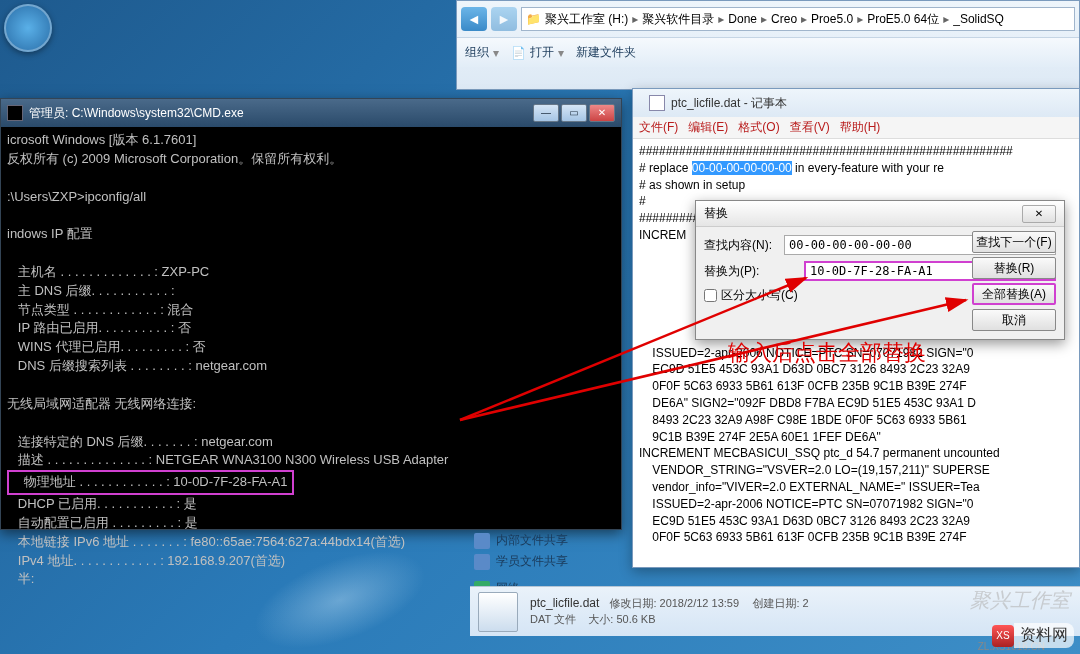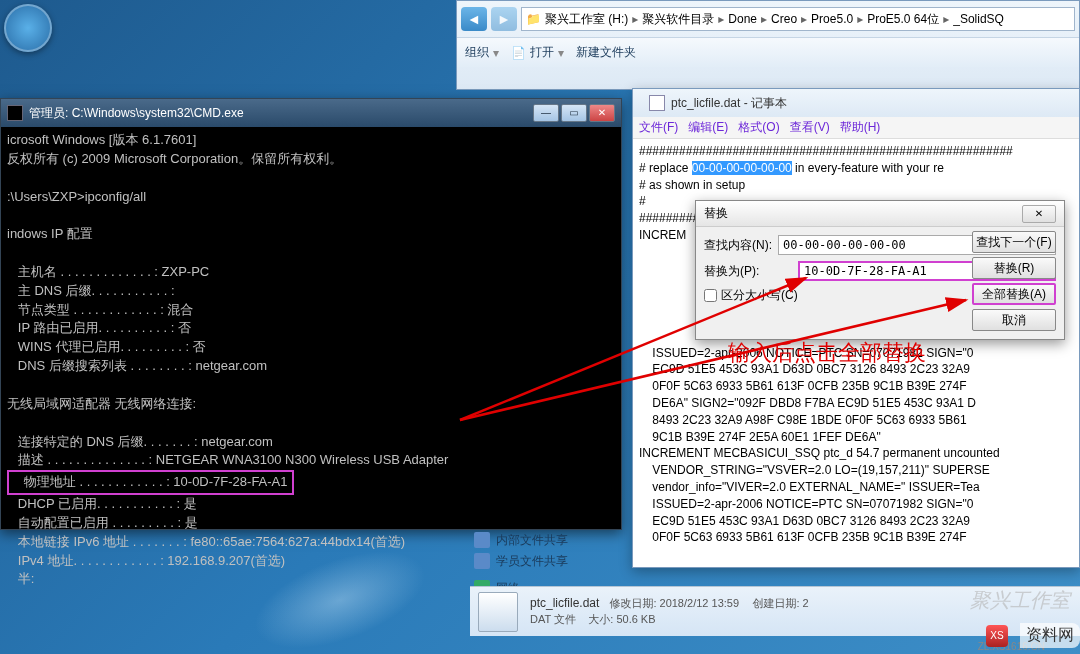--- a/index.html
+++ b/index.html
@@ -29,52 +29,52 @@
 .win-btns { margin-left: auto; display: flex; gap: 2px; }
 .win-btn { width: 26px; height: 18px; background: linear-gradient(#d5e5f5, #a5c5e5); border: 1px solid #678; border-radius: 2px; font-size: 10px; text-align: center; line-height: 16px; color: #234; }
 .win-btn.close { background: linear-gradient(#e88, #c44); color: white; }
 .cmd-body { padding: 4px 6px; font-family: "NSimSun", "SimSun", Consolas, monospace; font-size: 13px; color: #c0c0c0; line-height: 1.45; white-space: pre; overflow: hidden; }
 .cmd-hl { border: 2px solid #d040d0; padding: 1px 4px; display: inline-block; }
 
 
 .notepad { position: absolute; left: 632px; top: 88px; right: 0; height: 480px; background: white; border: 1px solid #7a9abd; box-shadow: 0 4px 12px rgba(0,0,0,0.3); }
 .np-title { height: 28px; background: linear-gradient(#eef5fb, #dde9f5); display: flex; align-items: center; padding: 0 16px; font-size: 12px; color: #333; }
 .np-icon { width: 16px; height: 16px; background: #fff; border: 1px solid #88a; margin-right: 6px; }
-.np-menu { height: 22px; display: flex; align-items: center; padding: 0 6px; font-size: 12px; gap: 10px; color: #6d28d9; background: #f5f5f5; border-bottom: 1px solid #ddd; }
+.np-menu { height: 22px; display: flex; align-items: center; padding: 0 6px; font-size: 12px; gap: 10px; color: #b91c1c; background: #f5f5f5; border-bottom: 1px solid #ddd; }
 .np-body { padding: 4px 6px; font-family: Consolas, "NSimSun", monospace; font-size: 12px; line-height: 1.4; white-space: pre; overflow: hidden; color: #000; }
 .sel { background: #3399ff; color: white; }
 
 
 .replace-dlg { position: absolute; left: 695px; top: 200px; width: 370px; height: 140px; background: #f0f0f0; border: 1px solid #888; box-shadow: 0 4px 12px rgba(0,0,0,0.4); z-index: 50; }
 .dlg-title { height: 26px; background: linear-gradient(#fff, #e5e5e5); display: flex; align-items: center; padding: 0 8px; font-size: 12px; border-bottom: 1px solid #ccc; }
 .dlg-close { margin-left: auto; width: 34px; height: 18px; border: 1px solid #aaa; border-radius: 2px; background: linear-gradient(#fafafa,#e0e0e0); font-size: 10px; text-align: center; line-height: 16px; }
 .dlg-body { padding: 8px; font-size: 12px; }
-.dlg-row { display: flex; align-items: center; margin-bottom: 6px; }
+.dlg-row { display: flex; align-items: center; margin-bottom: 6px; gap: 6px; }
 .dlg-label { width: 74px; }
 .dlg-input { flex: 1; height: 20px; border: 1px solid #aaa; padding: 0 4px; font-family: Consolas, monospace; font-size: 12px; background: white; }
 .dlg-btns { position: absolute; right: 8px; top: 30px; display: flex; flex-direction: column; gap: 4px; }
 .dlg-btn { width: 84px; height: 22px; background: linear-gradient(#fafafa, #e0e0e0); border: 1px solid #888; border-radius: 2px; font-size: 12px; }
 .dlg-btn.hl { border: 2px solid #d040d0; }
 .dlg-check { display: flex; align-items: center; gap: 4px; margin-top: 4px; }
 .dlg-input.hl { border: 2px solid #d040d0; margin-left: 20px; }
 .annotation { position: absolute; left: 728px; top: 338px; font-size: 22px; color: #e00000; z-index: 60; font-family: "SimSun", serif; }
 
 
 .explorer-side { position: absolute; left: 470px; top: 530px; width: 140px; font-size: 12px; color: #1a3a5a; }
-.exp-item { display: flex; align-items: flex-start; gap: 6px; padding: 2px 4px; }
+.exp-item { display: flex; align-items: center; gap: 6px; padding: 2px 4px; }
 .exp-icon { width: 16px; height: 16px; background: #5a8ac8; border-radius: 2px; }
 
 .file-row { position: absolute; left: 470px; top: 586px; right: 0; height: 50px; background: linear-gradient(#eaf2fa, #d5e5f5); border-top: 1px solid #b5c5d5; display: flex; align-items: center; padding: 4px 8px; font-size: 12px; color: #333; gap: 12px; }
 .file-icon { width: 40px; height: 40px; background: linear-gradient(#fff, #cde); border: 1px solid #9ab; border-radius: 2px; }
 .file-info { display: flex; flex-direction: column; gap: 1px; }
 .file-meta { color: #555; font-size: 11px; }
 
 
 .wm { position: absolute; right: 10px; bottom: 40px; font-size: 20px; color: rgba(180,180,180,0.6); font-style: italic; z-index: 70; }
-.wm2 { position: absolute; right: 0; bottom: 6px; font-size: 13px; z-index: 70; display: flex; align-items: center; gap: 12px; }
+.wm2 { position: absolute; right: 6px; bottom: 6px; font-size: 13px; z-index: 70; display: flex; align-items: center; gap: 0; }
 .wm2-logo { width: 22px; height: 22px; background: linear-gradient(#f55,#a22); border-radius: 4px; color: white; font-size: 10px; text-align: center; line-height: 22px; }
 .wm2-text { background: rgba(255,255,255,0.7); padding: 2px 6px; border-radius: 0 8px 8px 0; font-size: 16px; color: #333; }
 .wm2-url { position: absolute; right: 35px; bottom: 2px; font-size: 10px; color: #888; }
 
 svg.arrow { position: absolute; z-index: 55; pointer-events: none; }
 </style>
 </head>
 <body>
 
 <div class="desktop-bg"></div>

